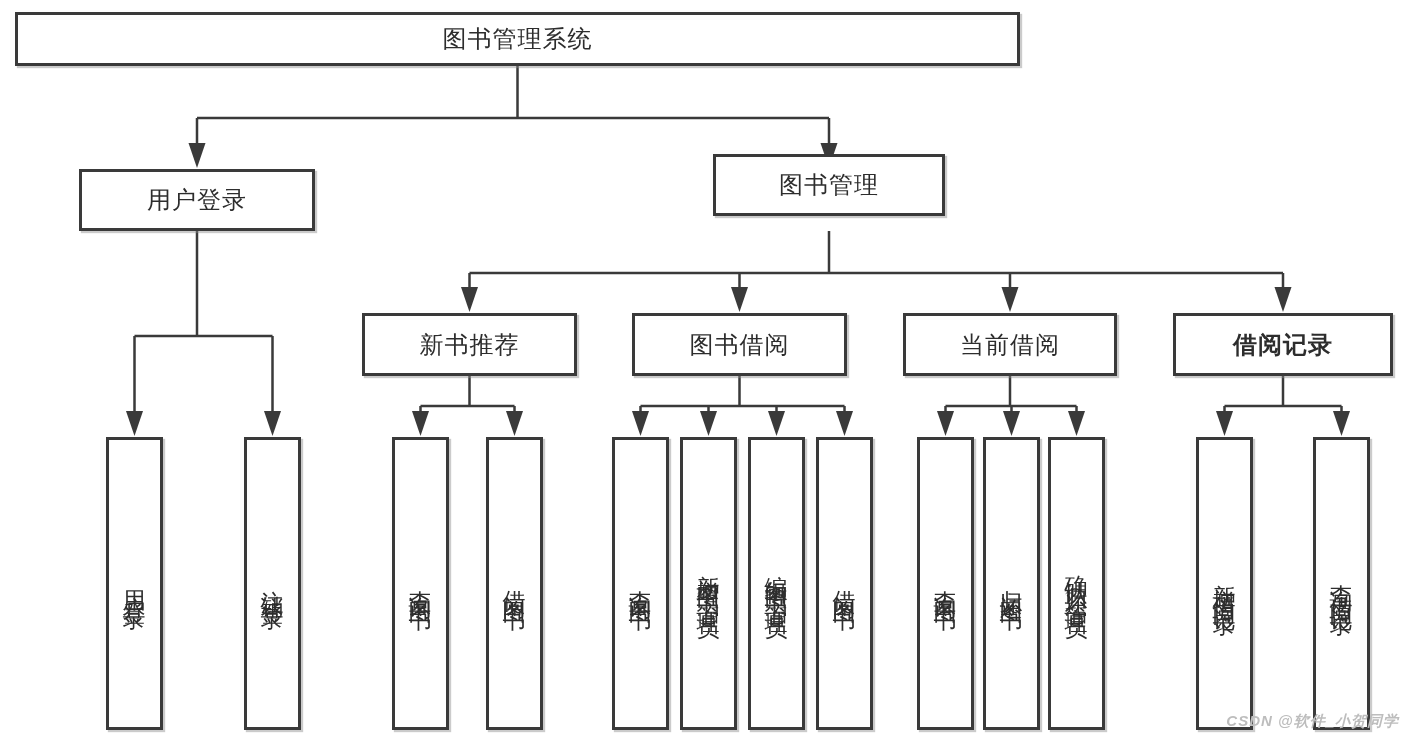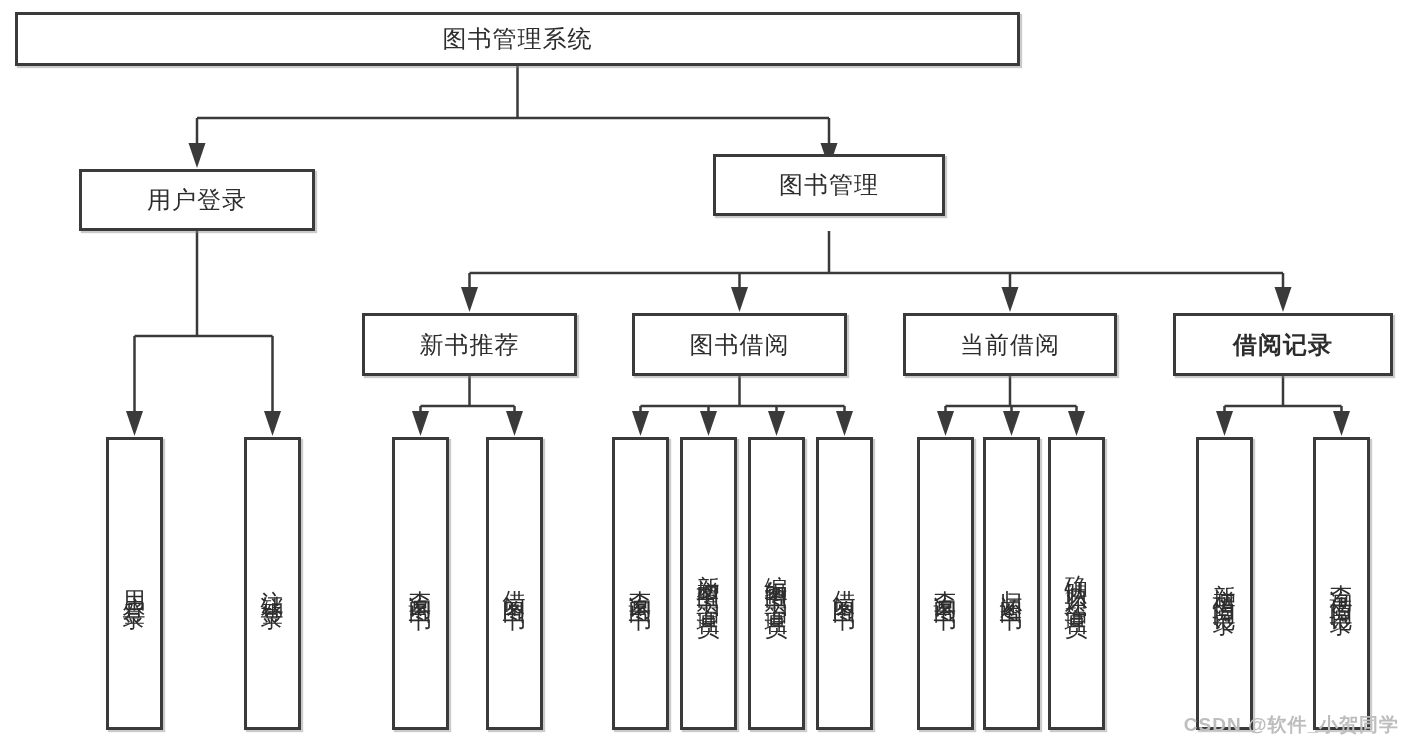--- a/index.html
+++ b/index.html
@@ -29,22 +29,22 @@
   .b-l3a{left:362px;top:313px;width:215px;height:63px;font-family:Liberation Mono, monospace;}
   .b-l3b{left:632px;top:313px;width:215px;height:63px;}
   .b-l3c{left:903px;top:313px;width:214px;height:63px;}
   .b-l3d{left:1173px;top:313px;width:220px;height:63px;font-weight:bold;}
   .b-a1{left:106px;} .b-a2{left:244px;}
   .b-b1{left:392px;} .b-b2{left:486px;}
   .b-c1{left:612px;} .b-c2{left:680px;} .b-c3{left:748px;} .b-c4{left:816px;}
   .b-d1{left:917px;} .b-d2{left:983px;} .b-d3{left:1048px;}
   .b-e1{left:1196px;} .b-e2{left:1313px;}
   .watermark{
-    position:absolute;top:712px;right:6px;z-index:2;font-size:19px;
-    color:var(--watermark);letter-spacing:1px;white-space:nowrap;font-weight:bold;
+    position:absolute;top:712px;right:6px;z-index:2;font-size:15px;
+    color:var(--watermark);letter-spacing:1px;white-space:nowrap;font-weight:bold;font-style:italic;
   }
 </style>
 </head>
 <body>
 
 <div class="stage">
 
   <svg class="wires" width="1405" height="747" viewBox="0 0 1405 747">
     <g stroke="#3a3a3a" stroke-width="2.5" fill="none">
 

